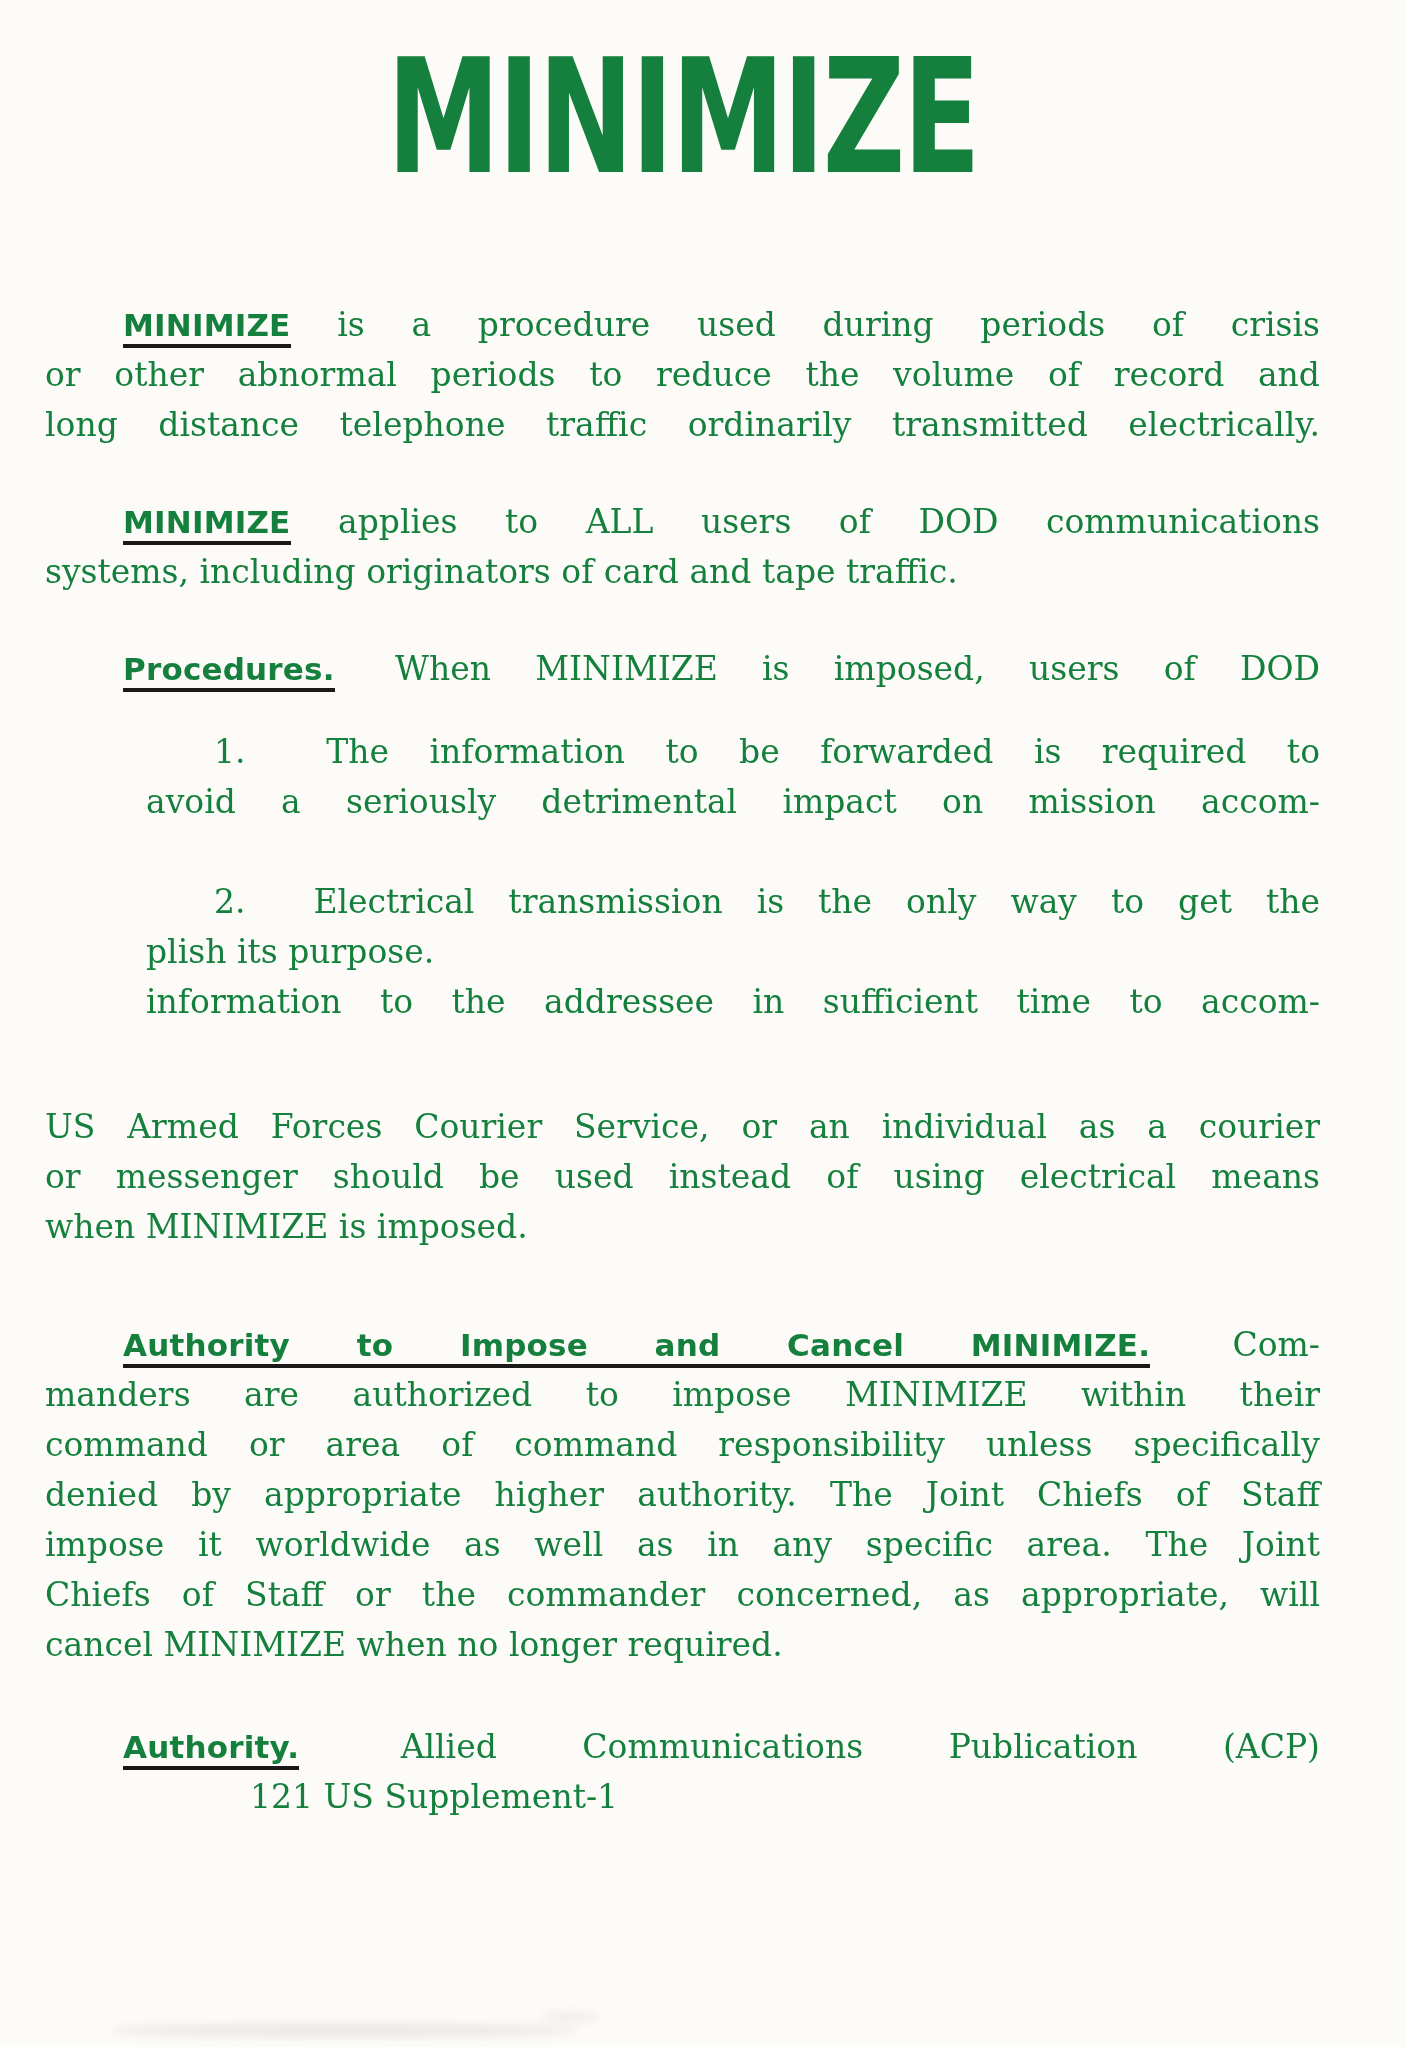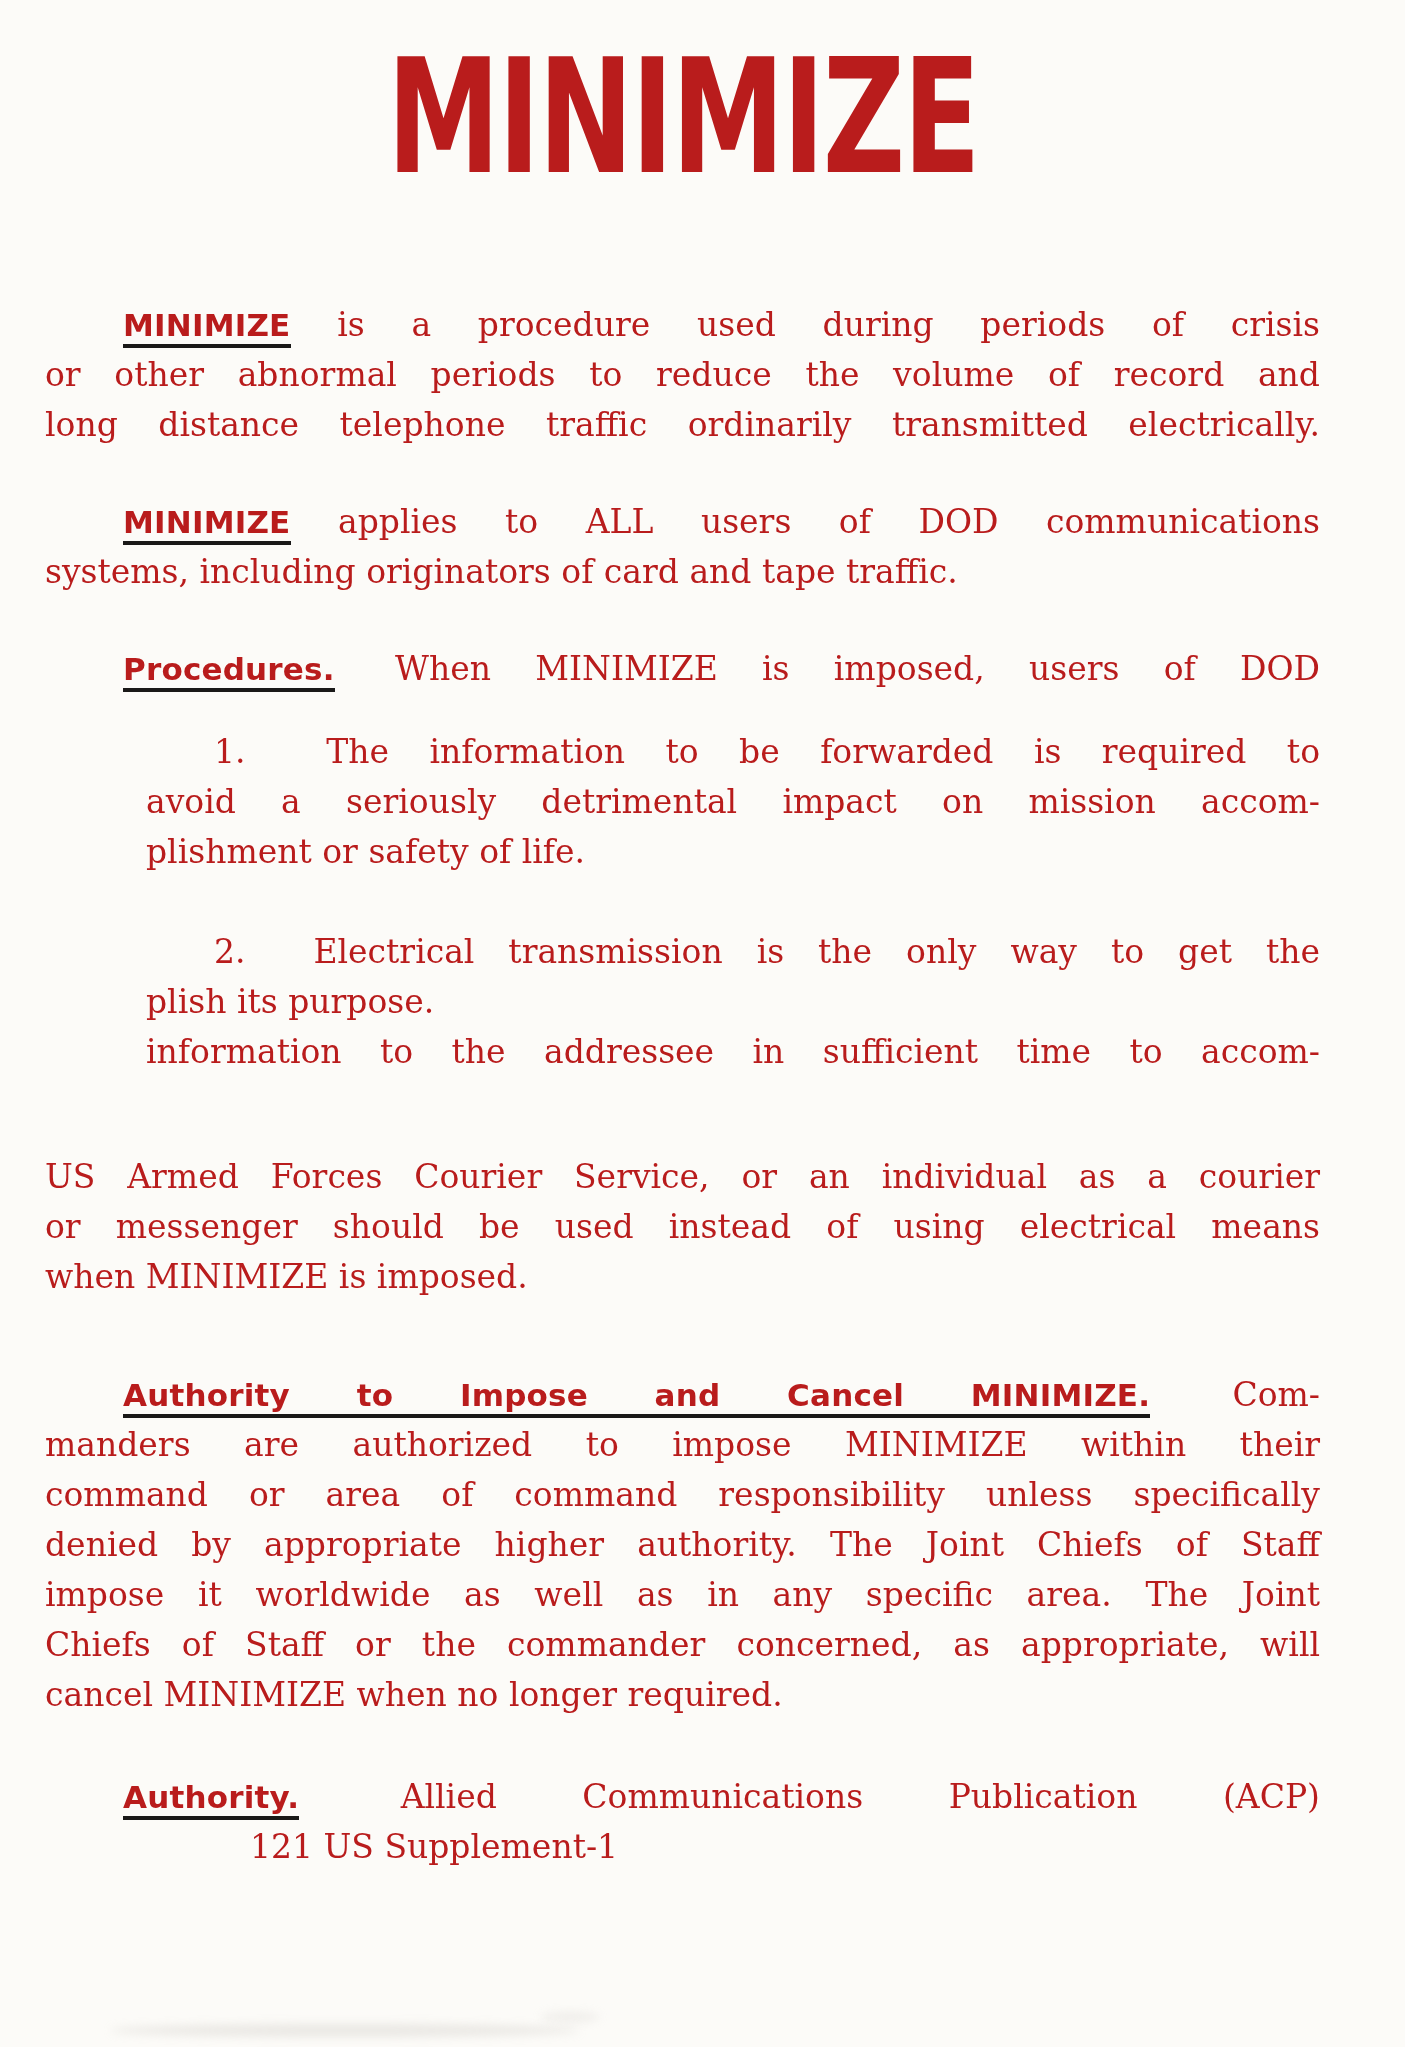--- a/index.html
+++ b/index.html
@@ -1,21 +1,21 @@
 <!DOCTYPE html>
 <html><head>
 <meta charset="utf-8">
 <style>
   html,body{margin:0;padding:0;background:#e8e6e2;}
   .page{
     position:relative;
     width:1405px;height:2047px;
     margin:0 auto;
     background:#fcfbf8;
-    color:#b91c1c;
+    color:#15803d;
     box-sizing:border-box;
     padding:0 85px 0 45px;
     overflow:hidden;
     font-family:"DejaVu Serif", serif;
     font-size:33px;
     line-height:50px;
   }
   .title{
     margin:45px 0 0 0;
     height:145px;
@@ -89,21 +89,20 @@
     <div class="ln">systems, including originators of card and tape traffic.</div>
   </div>
 
   <div class="para mt-p3">
     <div class="ln jl ind"><span class="hd gap">Procedures.</span><span> When MINIMIZE is imposed, users of DOD</span></div>
   </div>
 
   <div class="para item mt-i1">
     <div class="ln jl ind2">1.&nbsp; The information to be forwarded is required to</div>
     <div class="ln jl">avoid a seriously detrimental impact on mission accom-</div>
-    <div class="ln">plishment or safety of life.</div>
   </div>
 
   <div class="para item mt-i2">
     <div class="ln jl ind2">2.&nbsp; Electrical transmission is the only way to get the</div>
     <div class="ln">plish its purpose.</div>
     <div class="ln jl">information to the addressee in sufficient time to accom-</div>
   </div>
 
   <div class="para mt-p4">
     <div class="ln jl">US Armed Forces Courier Service, or an individual as a courier</div>

